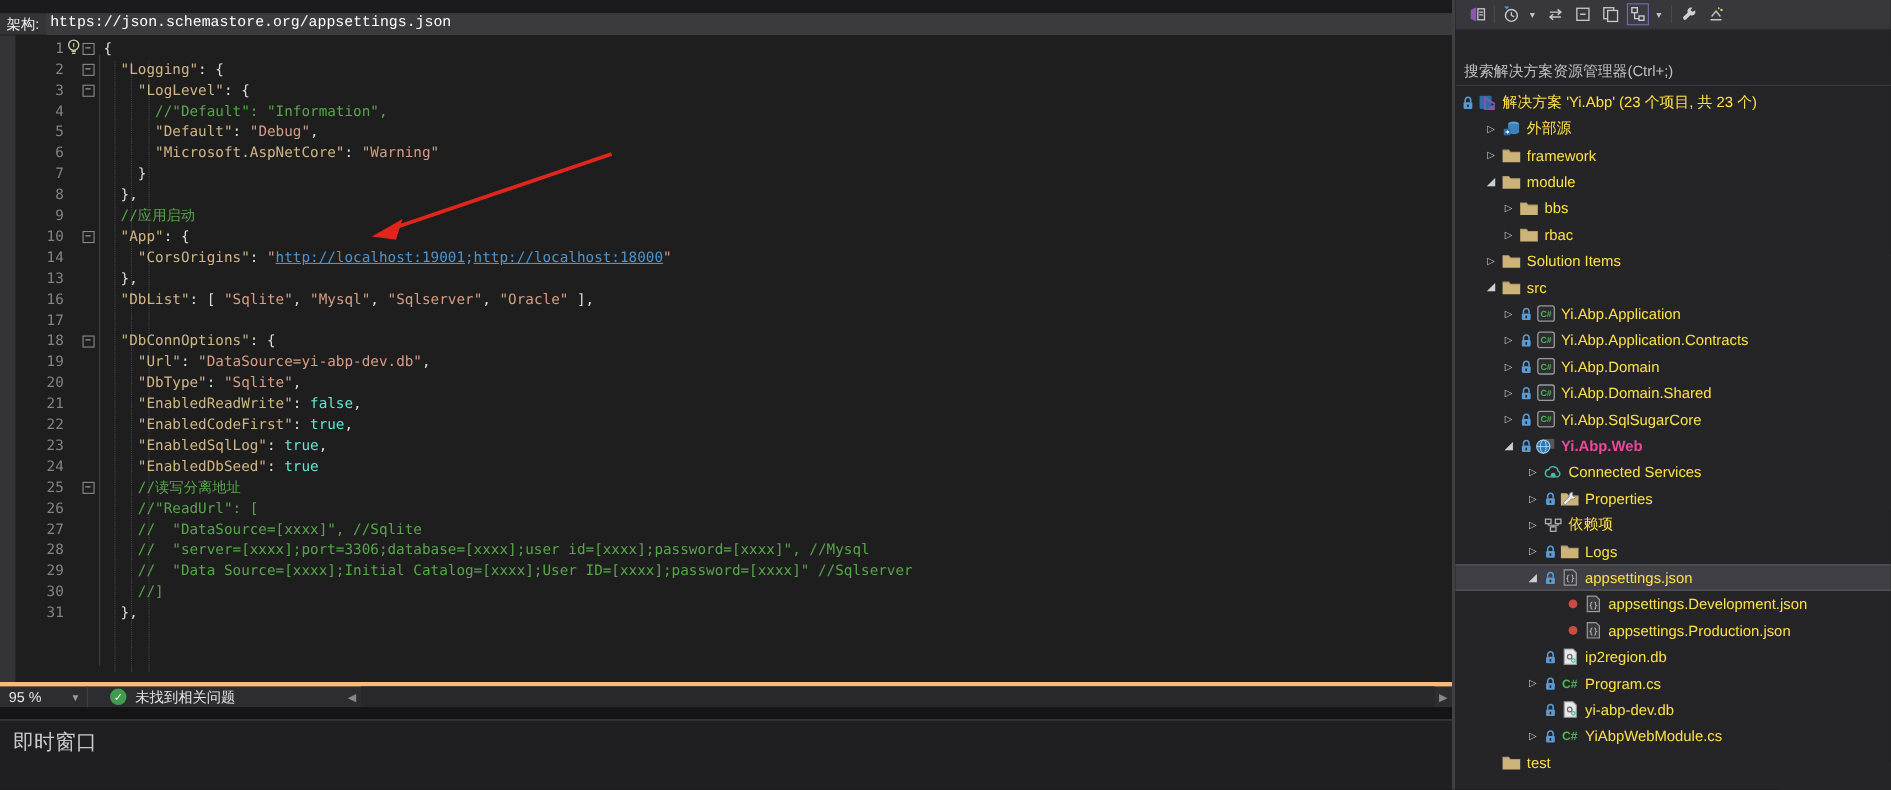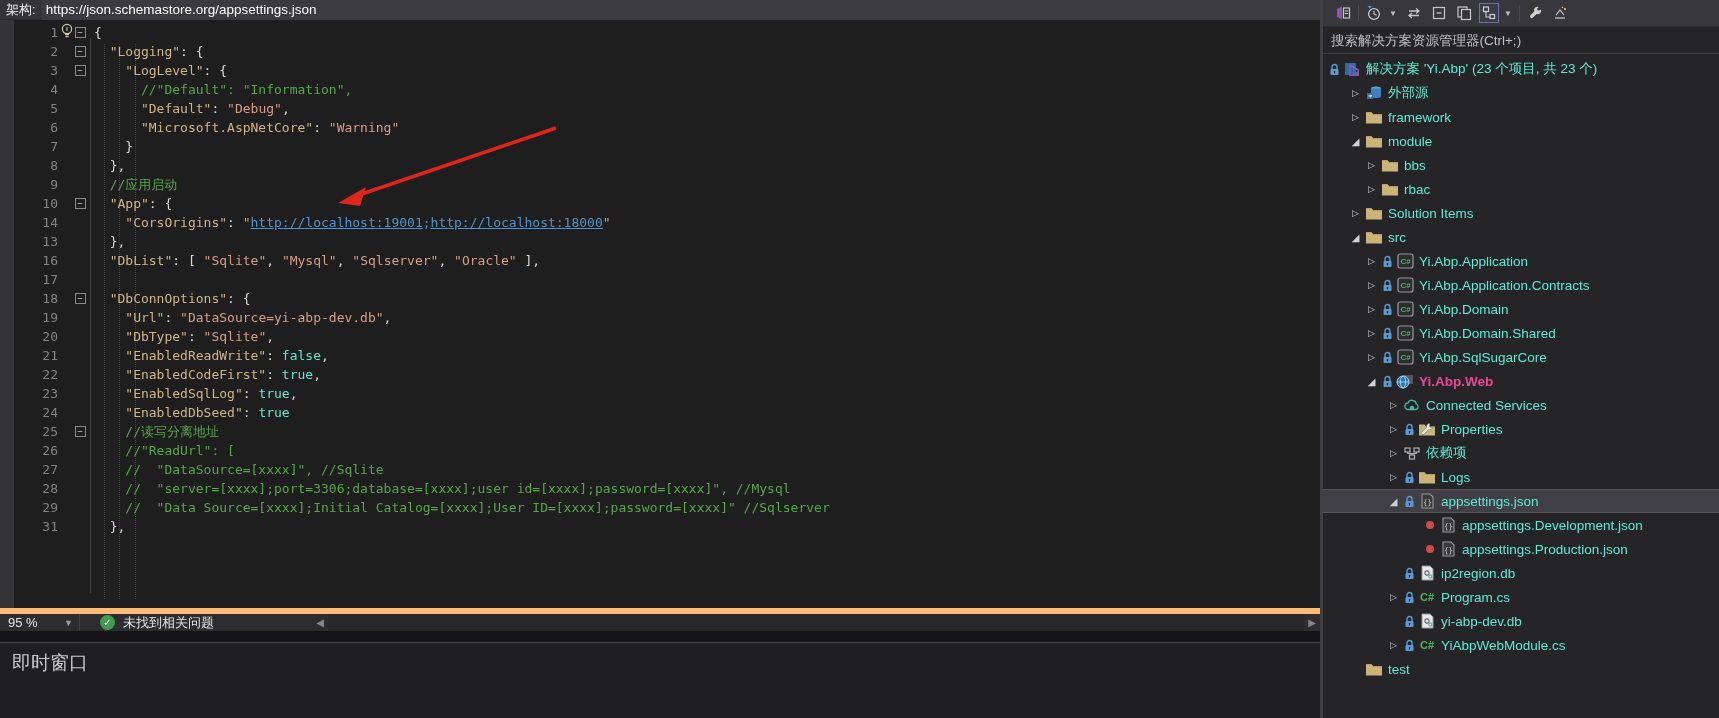--- a/index.html
+++ b/index.html
@@ -1,42 +1,42 @@
 <!DOCTYPE html>
 <html><head>
 <meta charset="utf-8">
 <style>
   html,body{margin:0;padding:0;background:#1b1b1d;width:1719px;height:718px;overflow:hidden;
     font-family:"Liberation Sans",sans-serif;-webkit-font-smoothing:antialiased;}
   .app{display:flex;width:1719px;height:718px;}
 
   
   .editor-col{width:1320px;display:flex;flex-direction:column;position:relative;}
-  .schema-bar{height:20px;background:#333338;display:flex;align-items:center;flex:none;border-bottom:1px solid #2a2a2e;box-sizing:border-box;}
+  .schema-bar{height:20px;background:#333338;display:flex;align-items:center;flex:none;border-bottom:1px solid #2a2a2e;box-sizing:border-box;margin-top:12px;}
   .schema-label{color:#f0f0f0;font-size:13px;padding:0 6px 0 6px;white-space:nowrap;}
   .schema-combo{flex:1;height:20px;background:#3a3a3f;display:flex;align-items:center;}
-  .schema-url{color:#ffffff;font-size:13.5px;padding-left:4px;white-space:nowrap;}
+  .schema-url{color:#ffffff;font-size:13.5px;padding-left:4px;white-space:nowrap;font-family:Liberation Mono, monospace;}
 
   .code-area{height:588px;flex:none;background:#1e1e1e;position:relative;overflow:hidden;}
   .glyph-margin{position:absolute;left:0;top:0;bottom:0;width:14px;background:#333338;}
   .lines{position:absolute;left:0;top:3px;right:0;}
   .line{display:flex;height:19px;line-height:19px;font-family:"DejaVu Sans Mono",monospace;font-size:13px;white-space:pre;}
   .num{width:44px;flex:none;text-align:right;padding-right:8px;color:#848484;margin-left:14px;}
   .foldcol{width:28px;flex:none;display:flex;align-items:center;justify-content:center;}
   .foldbox{width:11px;height:11px;box-sizing:border-box;border:1px solid #8a8a8a;background:#1e1e1e;
     color:#c8c8c8;font-size:9px;line-height:9px;display:flex;align-items:center;justify-content:center;z-index:3;}
   .codetext{flex:1;}
   .tk-k{color:#d1b685}.tk-s{color:#d69d85}.tk-l{color:#4e94ce;text-decoration:underline}
   .tk-lp{color:#4e94ce}.tk-b{color:#5eead4}.tk-c{color:#57a64a}.tk-p{color:#dcdcdc}
   .fold-line{position:absolute;left:90px;top:18px;height:555px;width:0;border-left:1px solid #5a5a5a;opacity:.55;}
   .guide{position:absolute;top:24px;height:555px;width:0;border-left:1px dotted #454545;}
   .arrow-overlay{position:absolute;left:0;top:0;pointer-events:none;}
   .bulb{position:absolute;left:58px;top:2px;}
 
-  .status-bar{height:23px;flex:none;background:#2d2d31;border-top:6px solid #fdba74;display:flex;align-items:center;box-sizing:border-box;}
+  .status-bar{height:23px;flex:none;background:#2d2d31;border-top:4px solid #fdba74;display:flex;align-items:center;box-sizing:border-box;}
   .zoom-combo{width:80px;height:100%;display:flex;align-items:center;border-right:1px solid #3f3f46;box-sizing:border-box;cursor:default;}
   .zoom-combo .zl{color:#e8e8e8;font-size:13px;padding-left:8px;flex:1;}
   .zoom-combo .caret{color:#9a9a9e;font-size:9px;padding-right:6px;}
   .health{width:212px;display:flex;align-items:center;gap:8px;padding-left:20px;}
   .check-circle{width:15px;height:15px;border-radius:50%;background:#3f9b4f;color:#fff;font-size:10px;
     display:flex;align-items:center;justify-content:center;flex:none;}
   .health-text{color:#e6e6e6;font-size:13px;white-space:nowrap;}
   .hscroll{flex:1;height:100%;display:flex;align-items:center;}
   .scroll-arrow{color:#87878c;font-size:10px;width:16px;text-align:center;}
   .htrack{flex:1;height:100%;background:#28282c;}
@@ -48,35 +48,35 @@
   
   .divider-v{width:3px;background:#3f3f44;flex:none;}
 
   
   .se{flex:1;background:#252528;display:flex;flex-direction:column;overflow:hidden;}
   .se-toolbar{height:26px;flex:none;background:#37373c;display:flex;align-items:center;gap:5px;padding-left:10px;border-bottom:1px solid #2c2c30;}
   .tb-ic{width:20px;height:20px;display:flex;align-items:center;justify-content:center;flex:none;}
   .tb-sel{border:1px solid #7070a8;background:#3c3c48;box-sizing:border-box;}
   .tb-sep{width:1px;height:16px;background:#4a4a4f;flex:none;}
   .tb-caret{color:#c0c0c0;font-size:8px;width:10px;flex:none;}
-  .se-search{height:26px;flex:none;border-bottom:1px solid #3f3f44;display:flex;}
+  .se-search{height:26px;flex:none;border-bottom:1px solid #3f3f44;display:flex;margin-top:24px;}
   .se-search input{flex:1;background:#252528;border:none;outline:none;color:#e0e0e0;font-size:13.5px;padding:0 8px;
     font-family:"Liberation Sans",sans-serif;}
   .se-search input::placeholder{color:#c0c0c0;opacity:1;}
   .se-tree{flex:1;padding-top:3px;position:relative;}
   .tree-row{height:24px;display:flex;align-items:center;position:relative;cursor:default;}
   .tree-row.selected{background:#3f3f45;box-shadow:inset 0 1px 0 #55555c, inset 0 -1px 0 #55555c;}
   .t-spacer{flex:none;height:1px;}
   .t-exp{width:17px;flex:none;text-align:center;color:#cfcfcf;font-size:9px;}
   .t-exp.open{font-size:10px;}
   .t-dot{width:17px;flex:none;display:flex;align-items:center;justify-content:center;}
   .t-dot i{width:8px;height:8px;border-radius:50%;background:#cf4a44;display:block;}
   .t-lock{width:15px;flex:none;display:flex;align-items:center;justify-content:center;}
   .t-icon{width:20px;flex:none;display:flex;align-items:center;justify-content:center;}
-  .t-label{color:#5eead4;font-size:13.5px;white-space:nowrap;padding-left:4px;}
+  .t-label{color:#fde047;font-size:13.5px;white-space:nowrap;padding-left:4px;}
   .t-label.bold{font-weight:bold;color:#ec4899;}
 </style>
 </head>
 <body>
 
 <div class="app">
 
   <div class="editor-col">
     <div class="schema-bar">
       <span class="schema-label">架构:</span>
@@ -111,20 +111,21 @@
           <div class="line"><span class="num">20</span><span class="foldcol"></span><span class="codetext"><span class="tk-p">    </span><span class="tk-k">"DbType"</span><span class="tk-p">: </span><span class="tk-s">"Sqlite"</span><span class="tk-p">,</span></span></div>
           <div class="line"><span class="num">21</span><span class="foldcol"></span><span class="codetext"><span class="tk-p">    </span><span class="tk-k">"EnabledReadWrite"</span><span class="tk-p">: </span><span class="tk-b">false</span><span class="tk-p">,</span></span></div>
           <div class="line"><span class="num">22</span><span class="foldcol"></span><span class="codetext"><span class="tk-p">    </span><span class="tk-k">"EnabledCodeFirst"</span><span class="tk-p">: </span><span class="tk-b">true</span><span class="tk-p">,</span></span></div>
           <div class="line"><span class="num">23</span><span class="foldcol"></span><span class="codetext"><span class="tk-p">    </span><span class="tk-k">"EnabledSqlLog"</span><span class="tk-p">: </span><span class="tk-b">true</span><span class="tk-p">,</span></span></div>
           <div class="line"><span class="num">24</span><span class="foldcol"></span><span class="codetext"><span class="tk-p">    </span><span class="tk-k">"EnabledDbSeed"</span><span class="tk-p">: </span><span class="tk-b">true</span></span></div>
           <div class="line"><span class="num">25</span><span class="foldcol"><span class="foldbox">−</span></span><span class="codetext"><span class="tk-p">    </span><span class="tk-c">//读写分离地址</span></span></div>
           <div class="line"><span class="num">26</span><span class="foldcol"></span><span class="codetext"><span class="tk-p">    </span><span class="tk-c">//"ReadUrl": [</span></span></div>
           <div class="line"><span class="num">27</span><span class="foldcol"></span><span class="codetext"><span class="tk-p">    </span><span class="tk-c">//  "DataSource=[xxxx]", //Sqlite</span></span></div>
           <div class="line"><span class="num">28</span><span class="foldcol"></span><span class="codetext"><span class="tk-p">    </span><span class="tk-c">//  "server=[xxxx];port=3306;database=[xxxx];user id=[xxxx];password=[xxxx]", //Mysql</span></span></div>
           <div class="line"><span class="num">29</span><span class="foldcol"></span><span class="codetext"><span class="tk-p">    </span><span class="tk-c">//  "Data Source=[xxxx];Initial Catalog=[xxxx];User ID=[xxxx];password=[xxxx]" //Sqlserver</span></span></div>
+          <div class="line"><span class="num">30</span><span class="foldcol"></span><span class="codetext"><span class="tk-p">    </span><span class="tk-c">//]</span></span></div>
           <div class="line"><span class="num">31</span><span class="foldcol"></span><span class="codetext"><span class="tk-p">  },</span></span></div>
         </div>
 
       <svg class="bulb" width="18" height="18" viewBox="0 0 18 18">
         <circle cx="9" cy="7" r="4.6" fill="none" stroke="#cfcfae" stroke-width="1.2"></circle>
         <line x1="7" y1="12.6" x2="11" y2="12.6" stroke="#cfcfae" stroke-width="1.2"></line>
         <line x1="7.4" y1="14.6" x2="10.6" y2="14.6" stroke="#cfcfae" stroke-width="1.2"></line>
         <line x1="9" y1="5" x2="9" y2="9" stroke="#cfcfae" stroke-width="1"></line>
       </svg>
 

